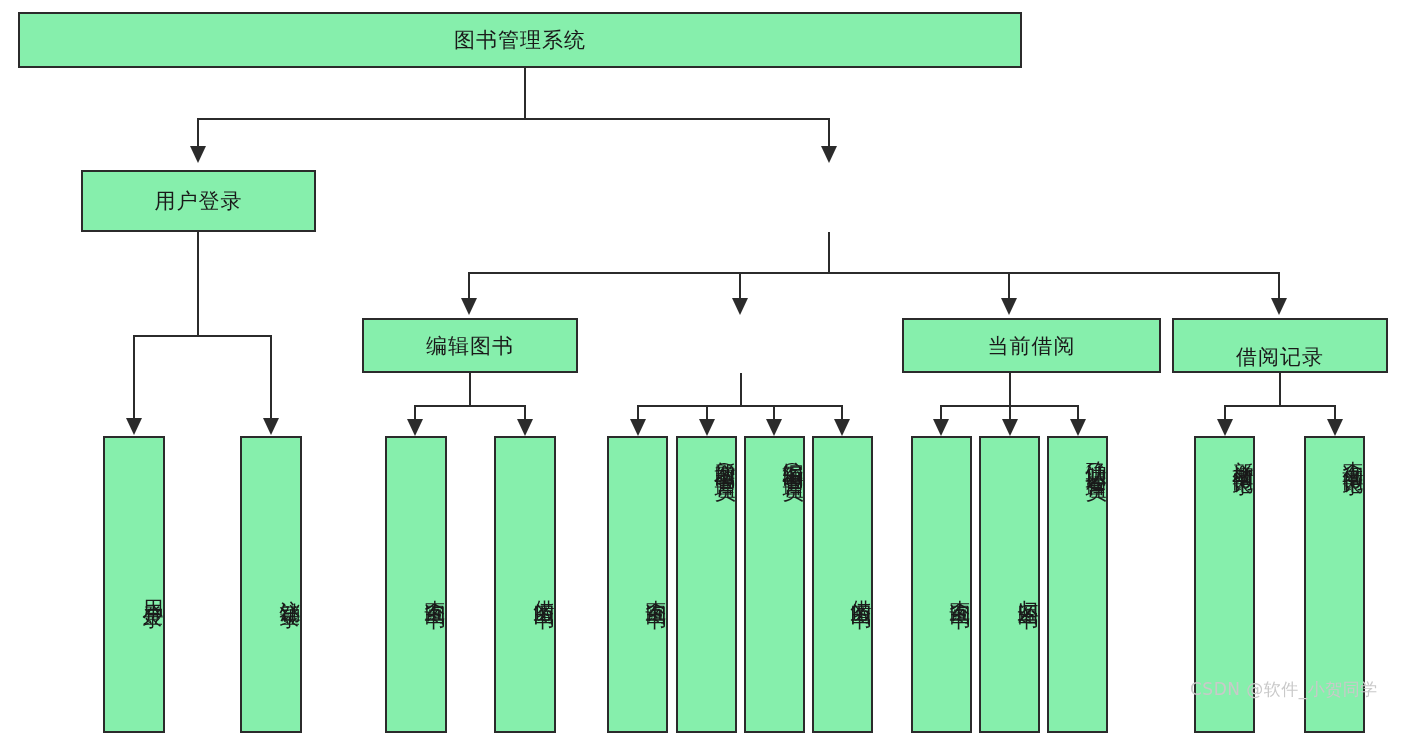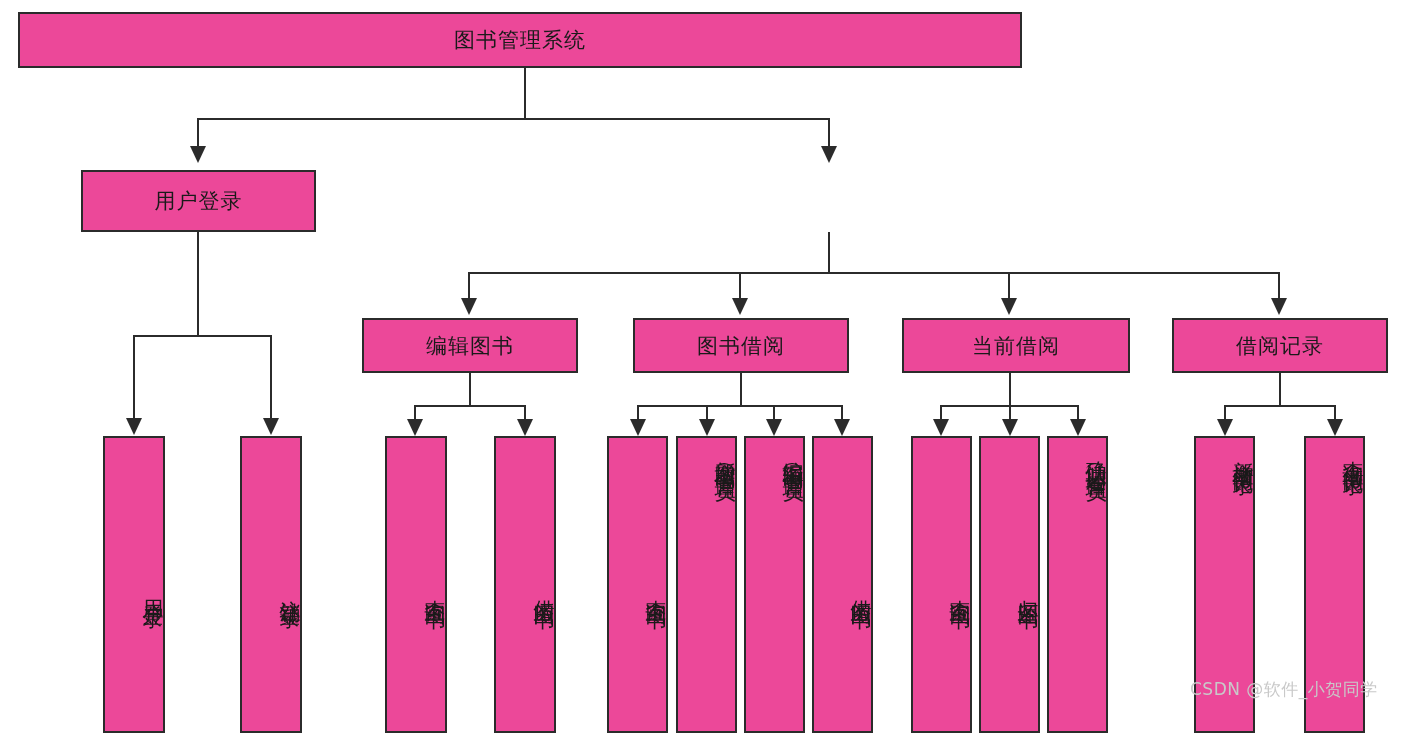--- a/index.html
+++ b/index.html
@@ -12,21 +12,21 @@
     width: 1405px;
     height: 747px;
     background: #ffffff;
     font-family: "DejaVu Sans", "Liberation Sans", sans-serif;
     overflow: hidden;
   }
   .node {
     position: absolute;
     box-sizing: border-box;
     border: 2px solid #2b2b2b;
-    background: #ec4899;
+    background: #86efac;
     display: flex;
     align-items: center;
     justify-content: center;
     color: #1a1a1a;
   }
   .node.horiz {
     font-size: 21px;
     letter-spacing: 1px;
   }
   .node.vert {
@@ -109,27 +109,24 @@
   <div class="edge v" style="left:739px; top:272px; height:26px;"></div>
   <div class="arrow" style="left:732px; top:298px;"></div>
   <div class="edge v" style="left:1008px; top:272px; height:26px;"></div>
   <div class="arrow" style="left:1001px; top:298px;"></div>
   <div class="edge v" style="left:1278px; top:272px; height:26px;"></div>
   <div class="arrow" style="left:1271px; top:298px;"></div>
 
   <div class="node horiz" style="left:362px; top:318px; width:216px; height:55px;">
     <span>编辑图书</span>
   </div>
-  <div class="node horiz" style="left:633px; top:318px; width:216px; height:55px;">
-    <span>图书借阅</span>
-  </div>
-  <div class="node horiz" style="left:902px; top:318px; width:228px; height:55px;">
+  <div class="node horiz" style="left:902px; top:318px; width:259px; height:55px;">
     <span>当前借阅</span>
   </div>
-  <div class="node horiz" style="left:1172px; top:318px; width:216px; height:55px;">
+  <div class="node horiz" style="left:1172px; top:318px; width:216px; height:55px;align-items:flex-end;">
     <span>借阅记录</span>
   </div>
 
   <div class="edge v" style="left:469px; top:373px; height:32px;"></div>
   <div class="edge h" style="left:414px; top:405px; width:111px;"></div>
   <div class="edge v" style="left:414px; top:405px; height:14px;"></div>
   <div class="arrow" style="left:407px; top:419px;"></div>
   <div class="edge v" style="left:524px; top:405px; height:14px;"></div>
   <div class="arrow" style="left:517px; top:419px;"></div>
 

